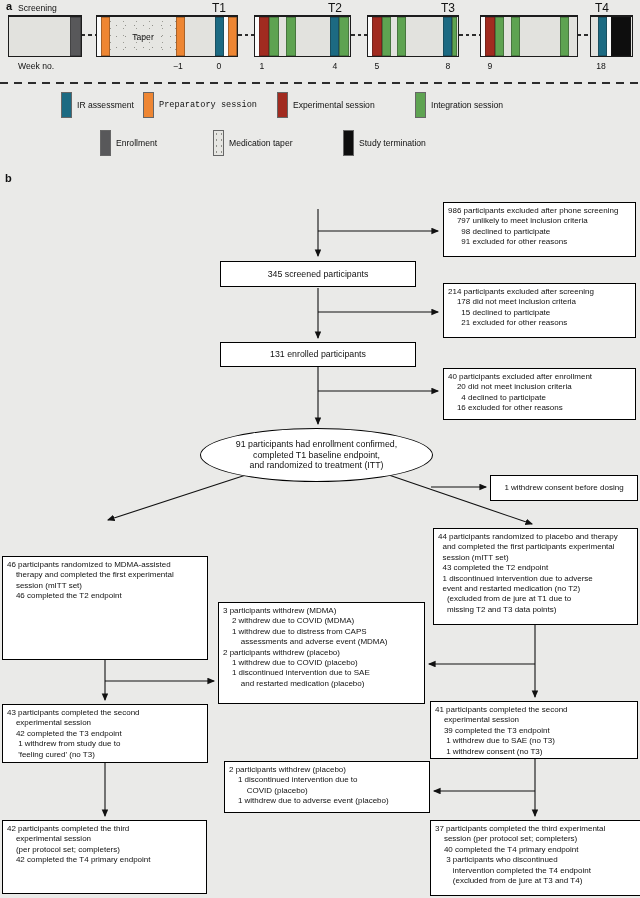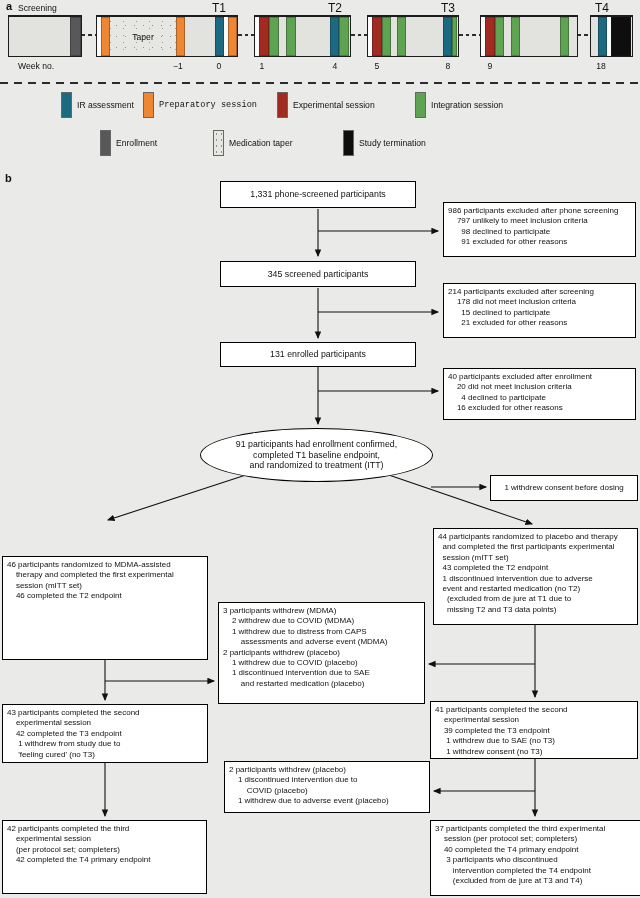--- a/index.html
+++ b/index.html
@@ -194,21 +194,20 @@
       <line x1="105" y1="628" x2="105" y2="700" marker-end="url(#ah)"></line>
       <line x1="105" y1="681" x2="214" y2="681" marker-end="url(#ah)"></line>
       <line x1="535" y1="625" x2="535" y2="697" marker-end="url(#ah)"></line>
       <line x1="535" y1="664" x2="429" y2="664" marker-end="url(#ah)"></line>
       <line x1="105" y1="763" x2="105" y2="816" marker-end="url(#ah)"></line>
       <line x1="535" y1="759" x2="535" y2="816" marker-end="url(#ah)"></line>
       <line x1="535" y1="791" x2="434" y2="791" marker-end="url(#ah)"></line>
     </g>
   </svg>
 
-  <div class="fbox center" style="left:220px;top:181px;width:196px;height:27px;">1,331 phone-screened participants</div>
 
   <div class="fbox" style="left:443px;top:202px;width:193px;height:55px;">986 participants excluded after phone screening
     797 unlikely to meet inclusion criteria
       98 declined to participate
       91 excluded for other reasons</div>
 
   <div class="fbox center" style="left:220px;top:261px;width:196px;height:26px;">345 screened participants</div>
 
   <div class="fbox" style="left:443px;top:283px;width:193px;height:55px;">214 participants excluded after screening
     178 did not meet inclusion criteria

